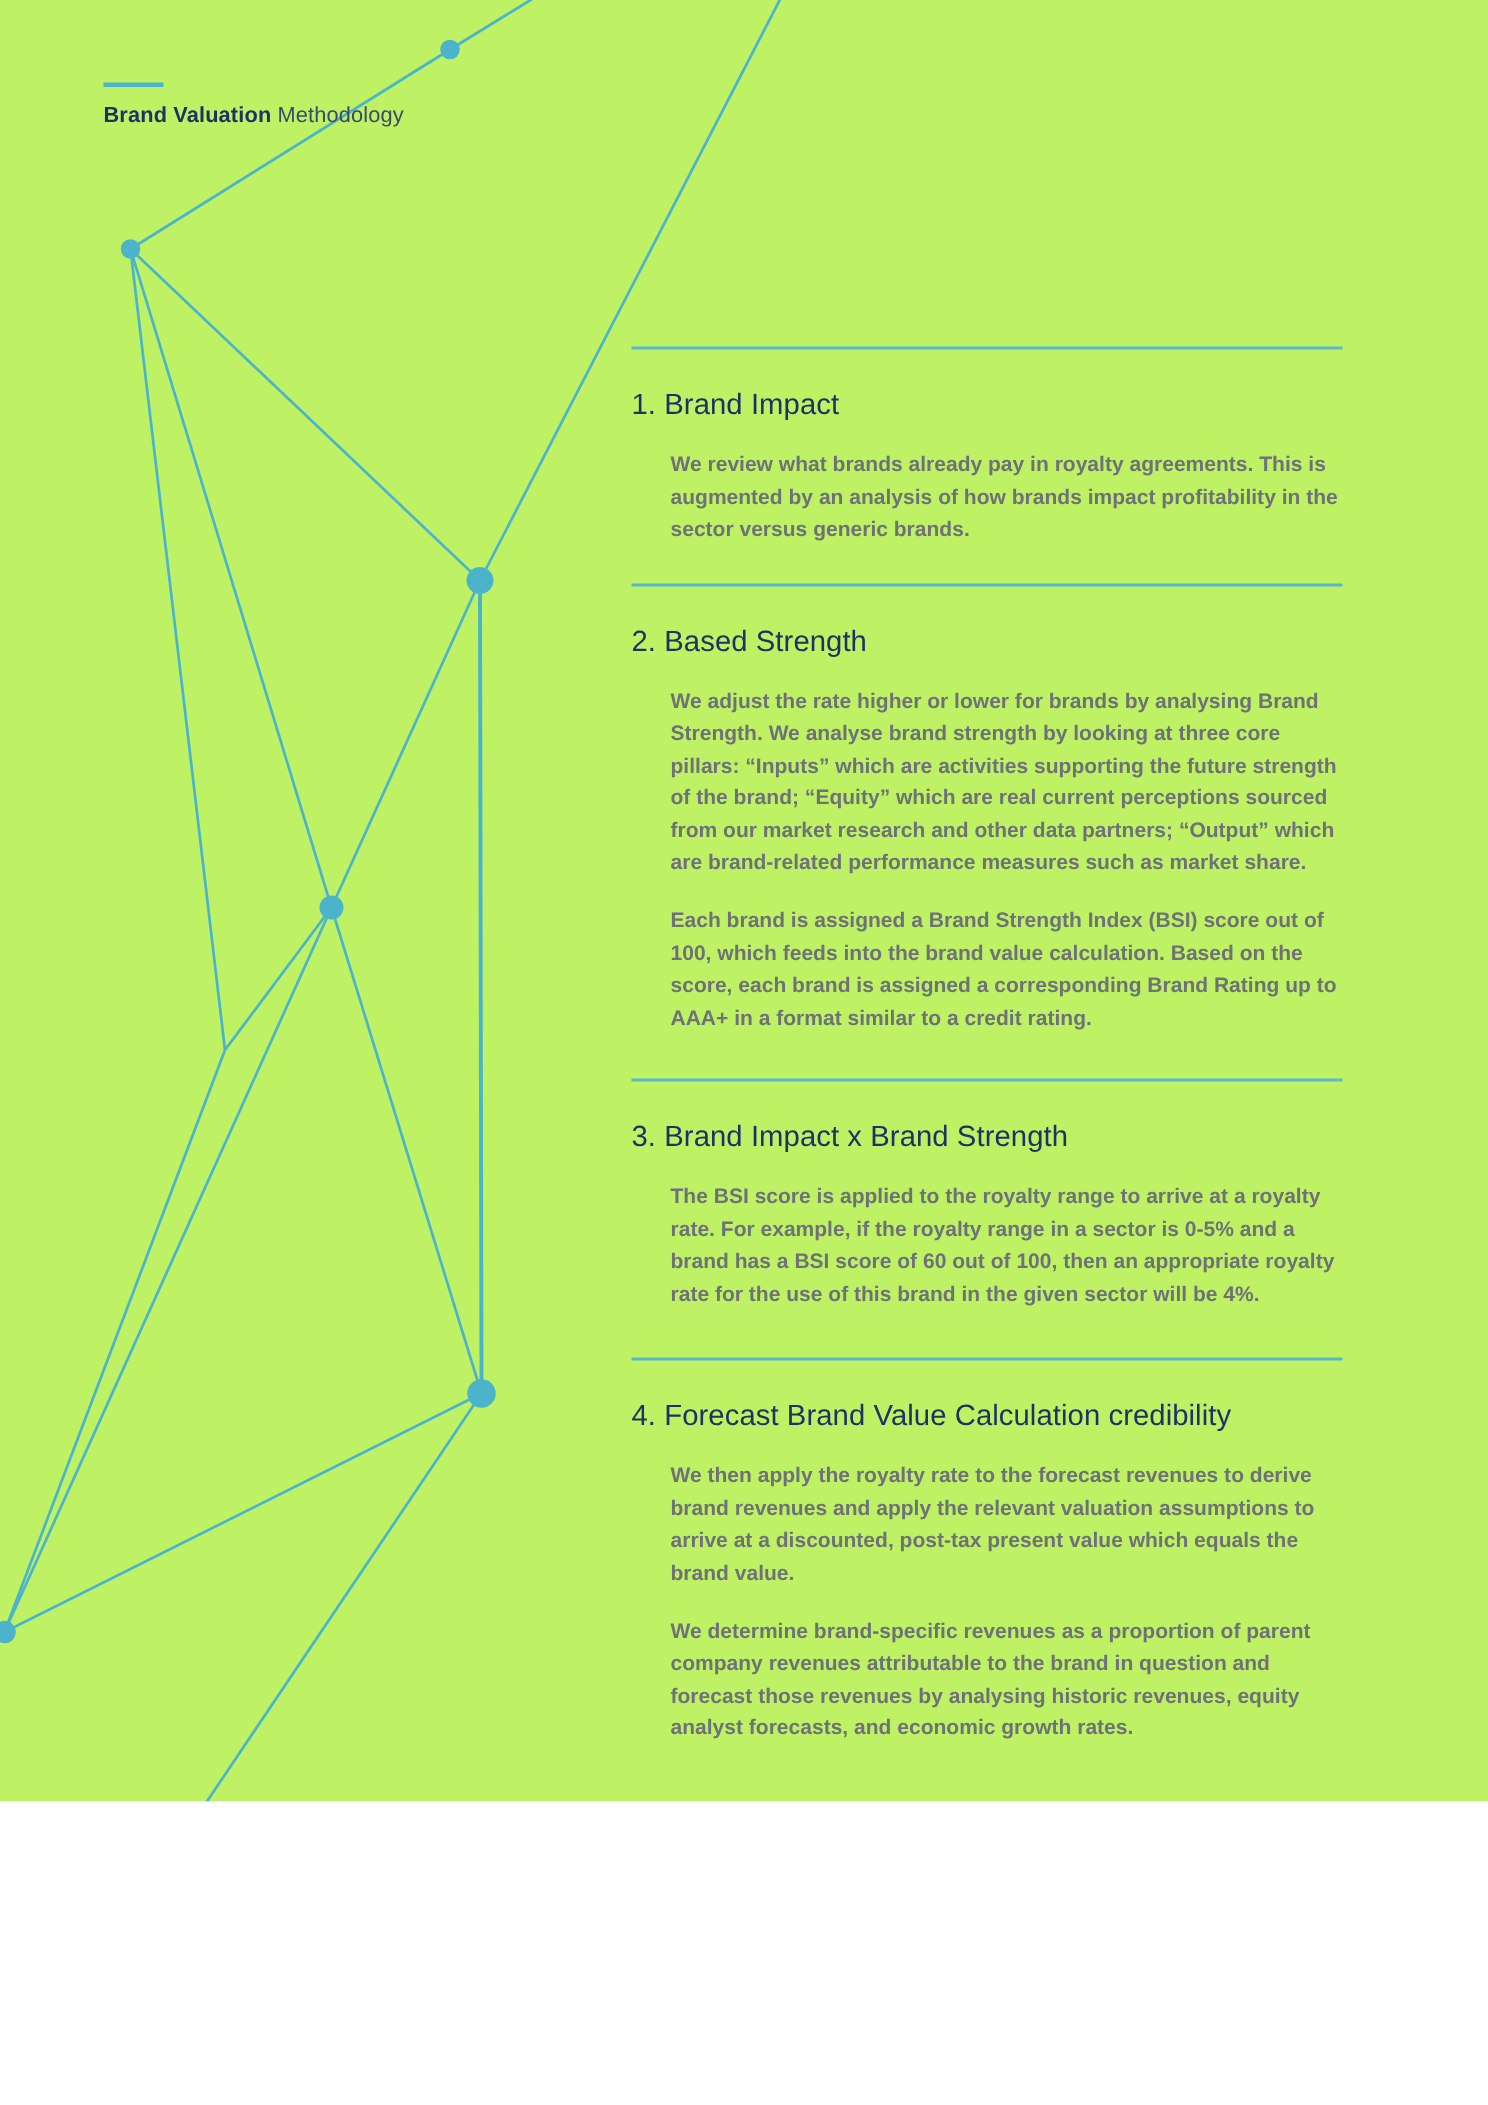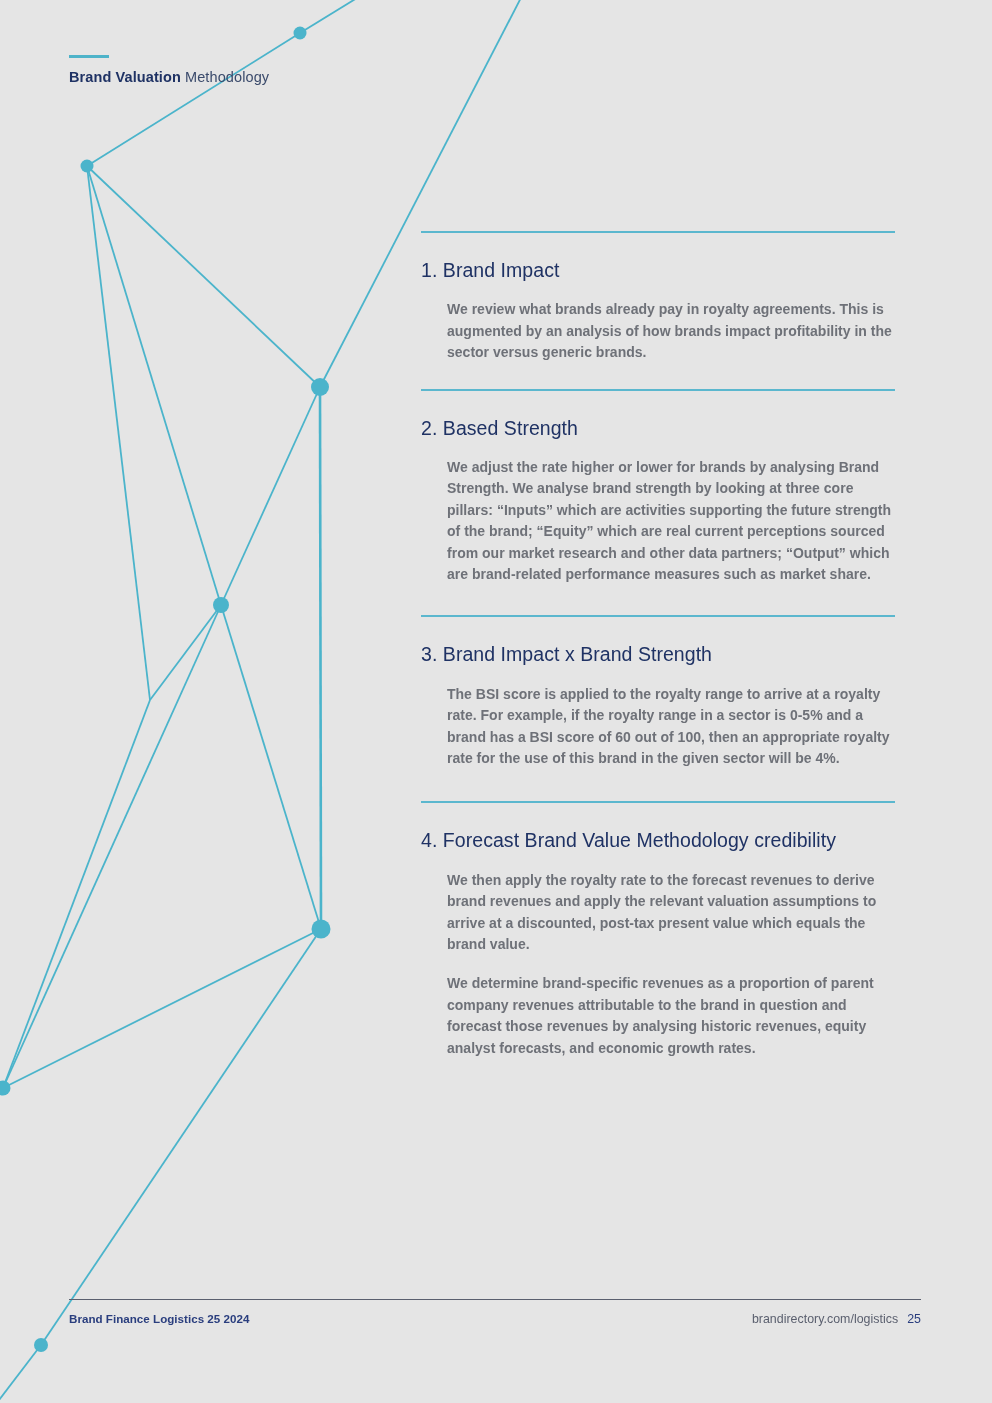--- a/index.html
+++ b/index.html
@@ -8,23 +8,23 @@
     padding: 0;
     background: #ffffff;
   }
   body {
     font-family: "Liberation Sans", sans-serif;
     -webkit-font-smoothing: antialiased;
   }
   .page {
     position: relative;
     width: 992px;
-    height: 1403px;
+    height: 1201px;
     overflow: hidden;
-    background: #e5e5e5;
+    background: #bef264;
   }
 
   
   .network {
     position: absolute;
     left: 0;
     top: 0;
     width: 992px;
     height: 1403px;
     pointer-events: none;
@@ -200,39 +200,40 @@
     </div>
 
     <div class="section sec-gap-1">
       <div class="section-rule"></div>
       <h2 class="section-heading">
         <span class="num">2.</span>
         <span>Based Strength</span>
       </h2>
       <div class="section-body">
         <p>We adjust the rate higher or lower for brands by analysing Brand Strength. We analyse brand strength by looking at three core pillars: “Inputs” which are activities supporting the future strength of the brand; “Equity” which are real current perceptions sourced from our market research and other data partners; “Output” which are brand-related performance measures such as market share.</p>
+        <p>Each brand is assigned a Brand Strength Index (BSI) score out of 100, which feeds into the brand value calculation. Based on the score, each brand is assigned a corresponding Brand Rating up to AAA+ in a format similar to a credit rating.</p>
       </div>
     </div>
 
     <div class="section sec-gap-2">
       <div class="section-rule"></div>
       <h2 class="section-heading">
         <span class="num">3.</span>
         <span>Brand Impact x Brand Strength</span>
       </h2>
       <div class="section-body">
         <p>The BSI score is applied to the royalty range to arrive at a royalty rate. For example, if the royalty range in a sector is 0-5% and a brand has a BSI score of 60 out of 100, then an appropriate royalty rate for the use of this brand in the given sector will be 4%.</p>
       </div>
     </div>
 
     <div class="section sec-gap-3">
       <div class="section-rule"></div>
       <h2 class="section-heading">
         <span class="num">4.</span>
-        <span>Forecast Brand Value Methodology credibility</span>
+        <span>Forecast Brand Value Calculation credibility</span>
       </h2>
       <div class="section-body">
         <p>We then apply the royalty rate to the forecast revenues to derive brand revenues and apply the relevant valuation assumptions to arrive at a discounted, post-tax present value which equals the brand value.</p>
         <p>We determine brand-specific revenues as a proportion of parent company revenues attributable to the brand in question and forecast those revenues by analysing historic revenues, equity analyst forecasts, and economic growth rates.</p>
       </div>
     </div>
 
   </div>
 
   <div class="footer">

